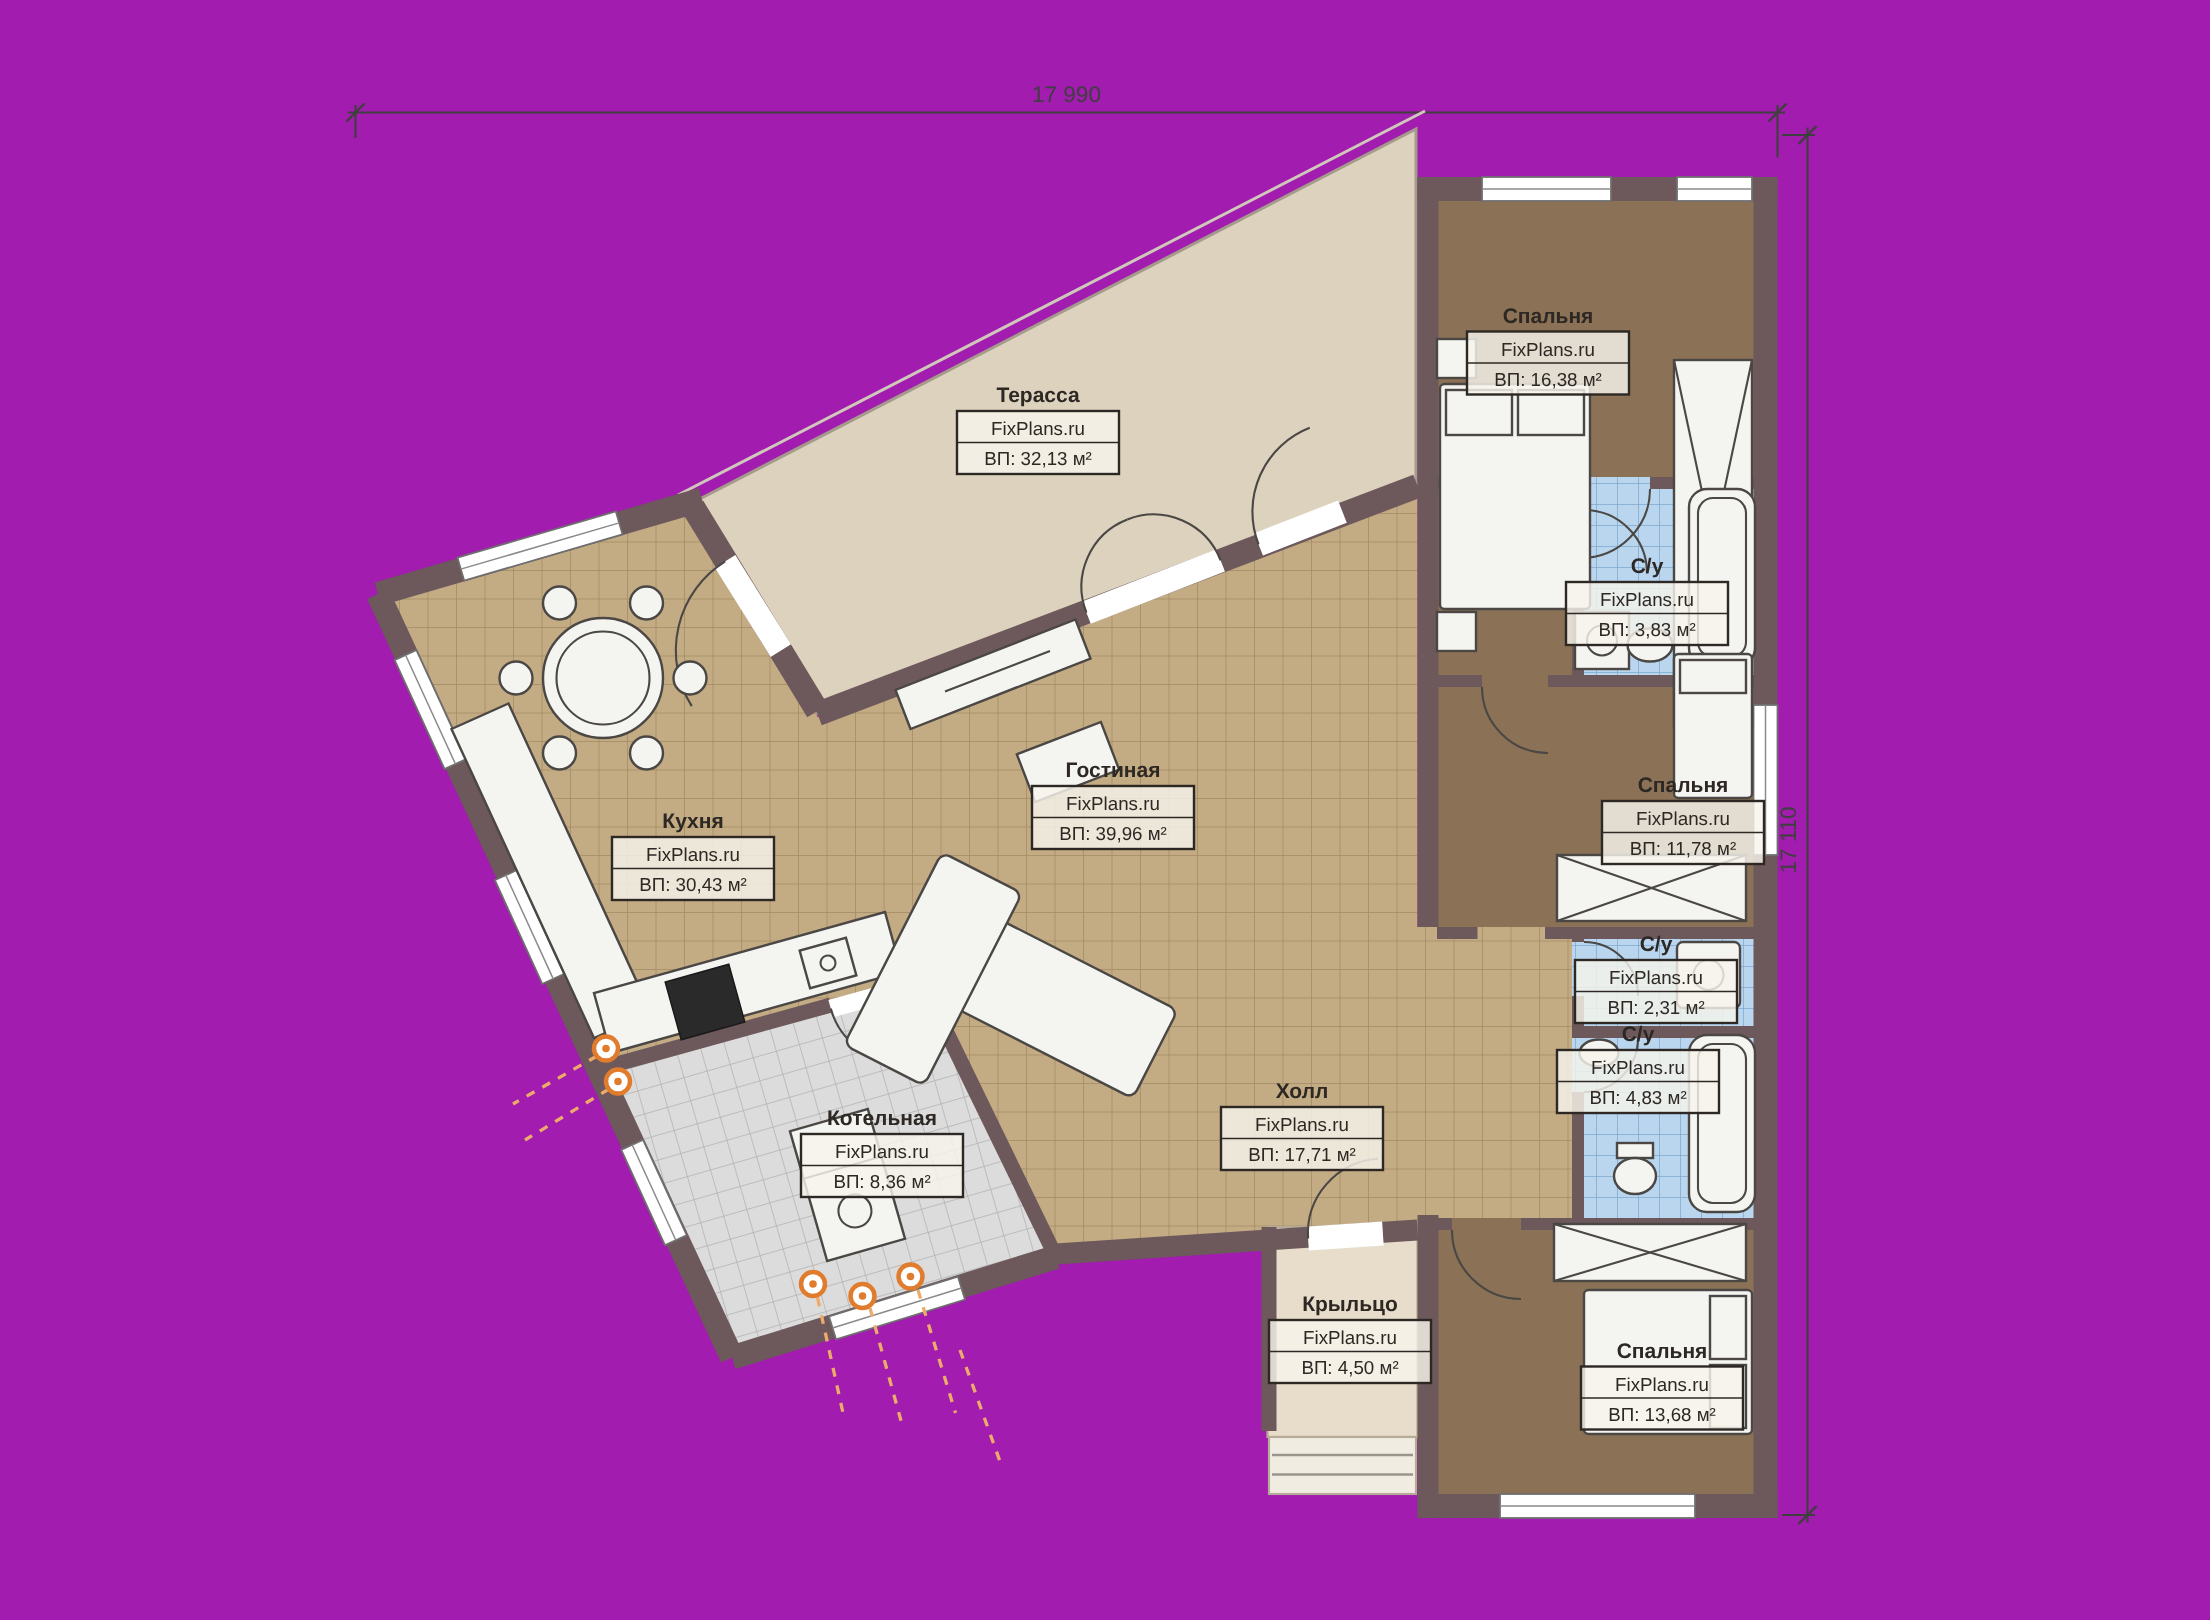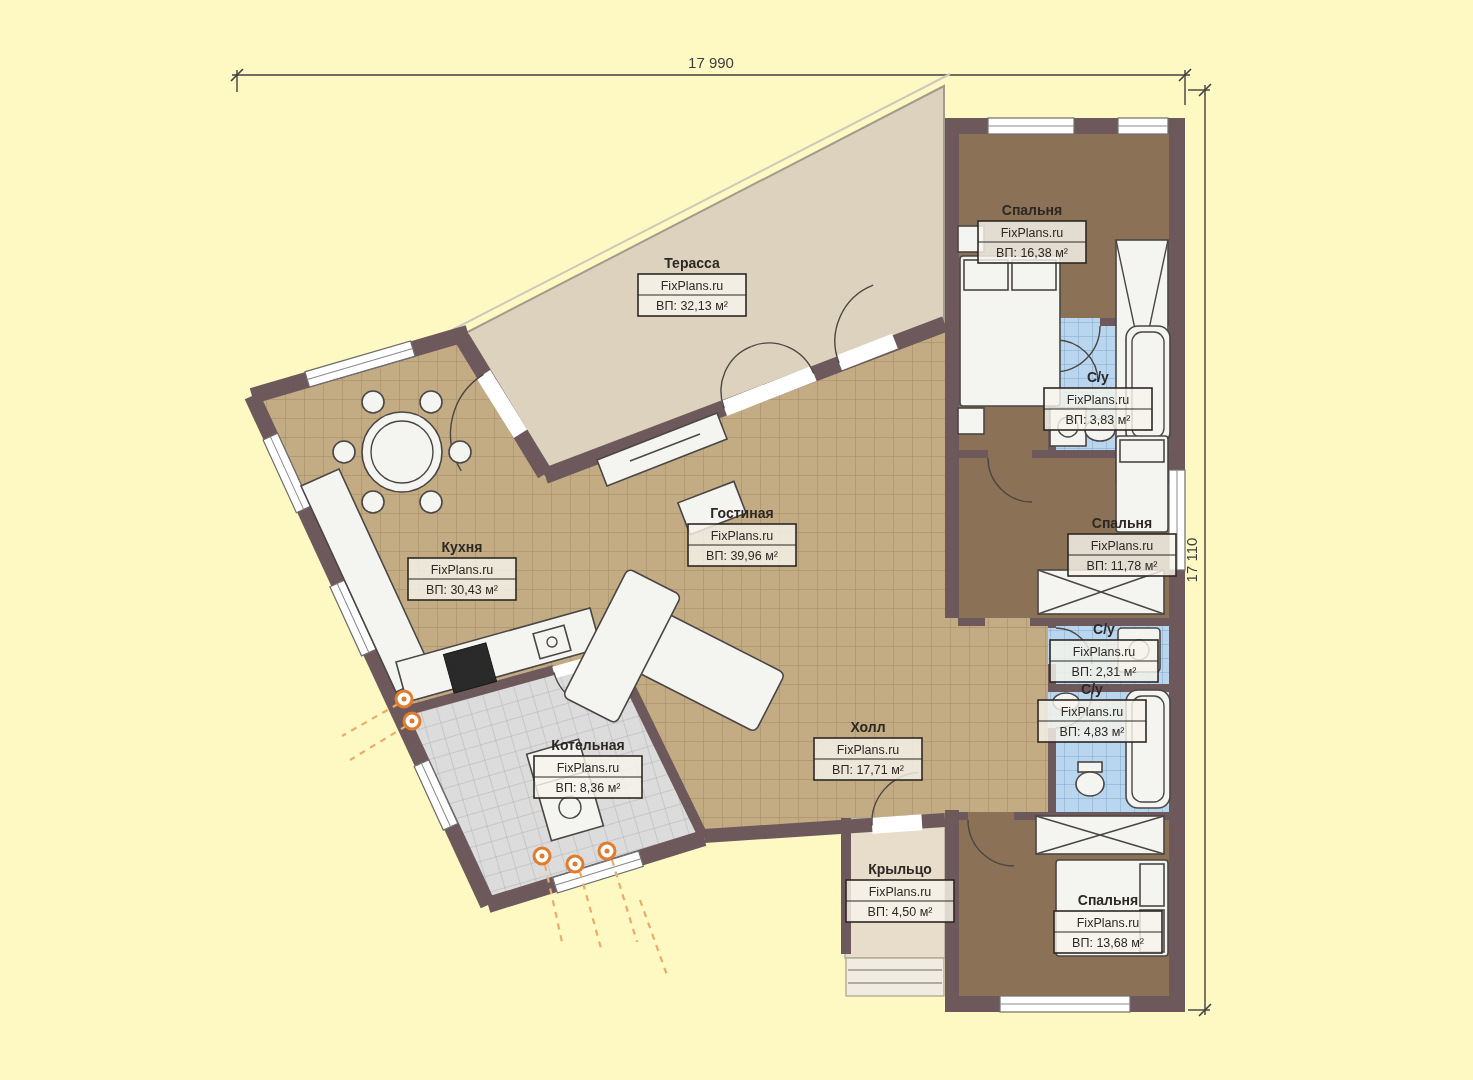--- a/index.html
+++ b/index.html
@@ -1,16 +1,16 @@
 <!DOCTYPE html>
 <html><head>
 <meta charset="utf-8">
 <style>
   html,body{margin:0;padding:0;background:#ffffff;}
-  .canvas{position:relative;width:1473px;height:1080px;background:#fef9c3;overflow:hidden;
+  .canvas{position:relative;width:1473px;height:1080px;background:#a21caf;overflow:hidden;
           font-family:"Liberation Sans",sans-serif;}
   svg{display:block;}
   .room-name{font-family:"Liberation Sans",sans-serif;font-size:14px;font-weight:bold;text-anchor:middle;fill:#2d2824;}
   .label-sub{font-family:"Liberation Sans",sans-serif;font-size:12.5px;text-anchor:middle;fill:#2d2824;}
   .label-box{fill:rgba(247,244,236,0.82);stroke:#2d2824;stroke-width:1.6;}
   .label-div{stroke:#2d2824;stroke-width:1.1;}
   .dim-line{stroke:#3f3f3f;stroke-width:1.4;fill:none;}
   .dim-tick{stroke:#3f3f3f;stroke-width:1.6;}
   .dim-text{font-family:"Liberation Sans",sans-serif;font-size:15px;text-anchor:middle;fill:#3f3f3f;}
   .furn{fill:#f4f4f1;stroke:#4a4744;stroke-width:1.6;}

